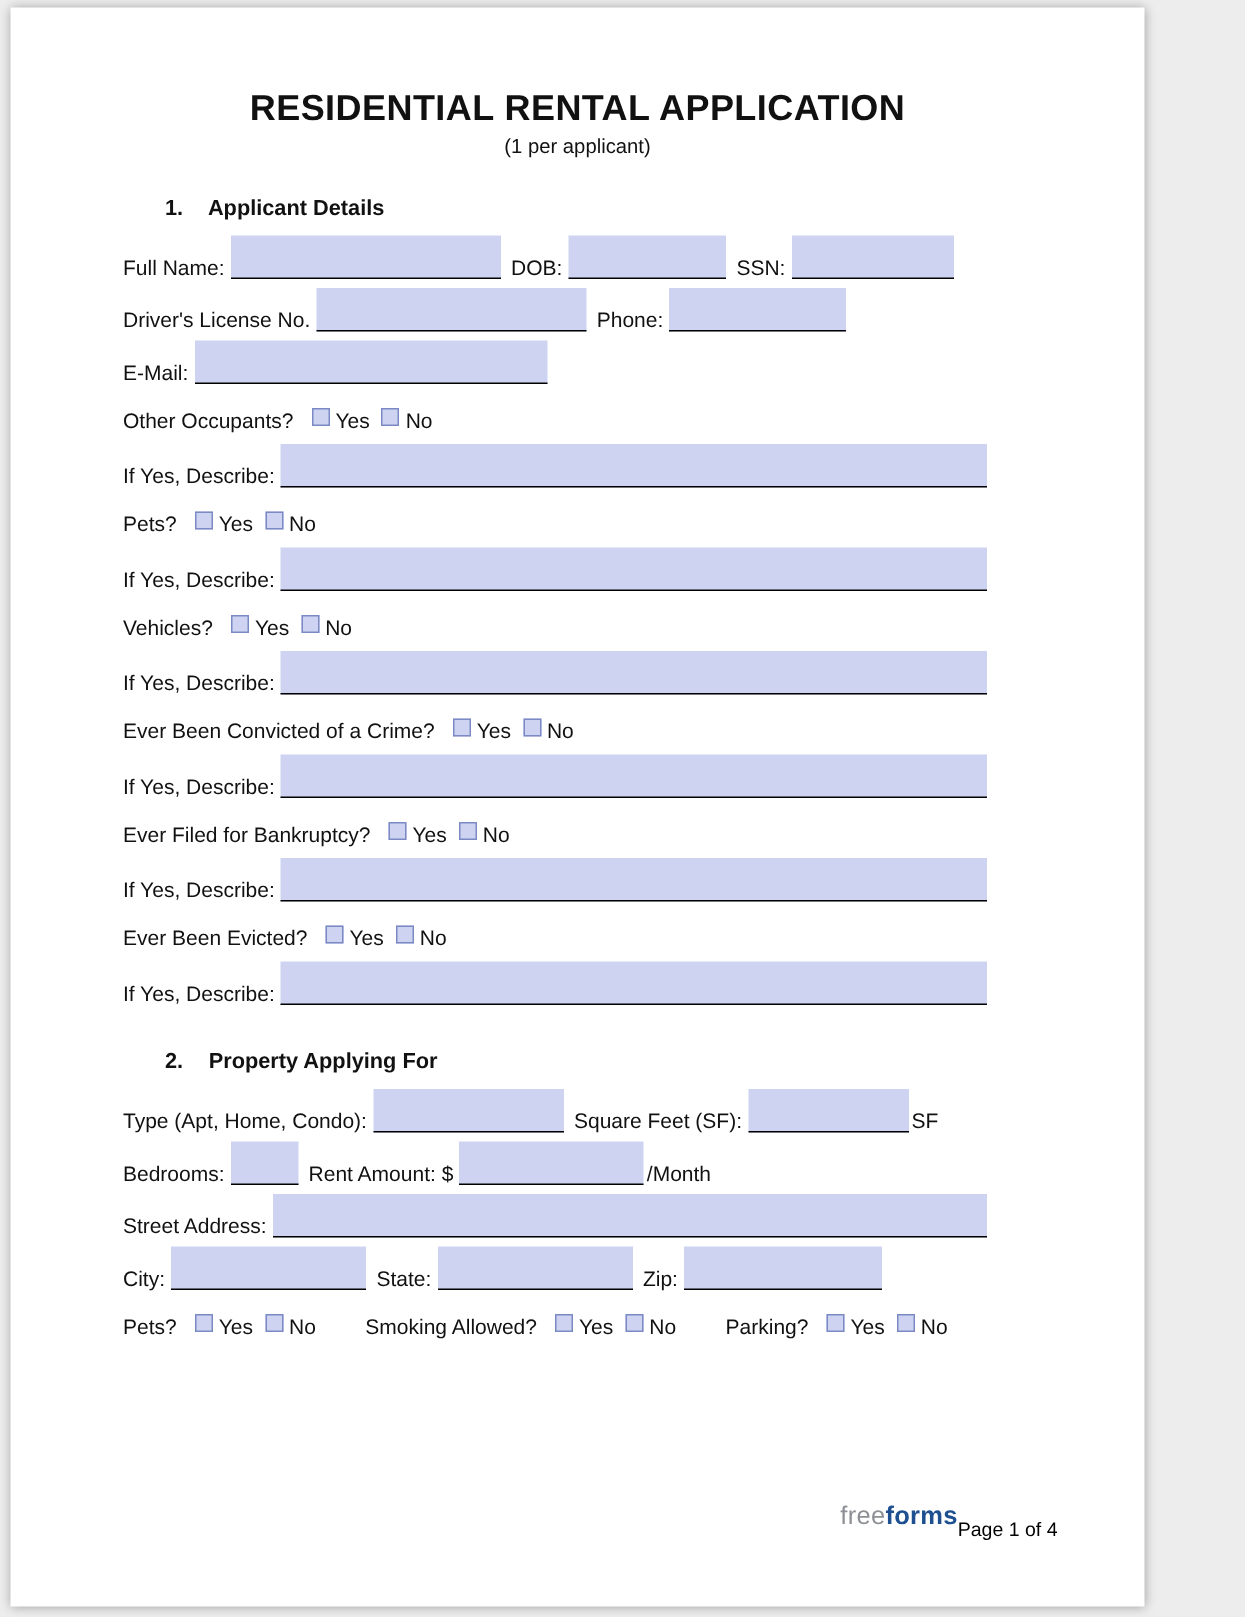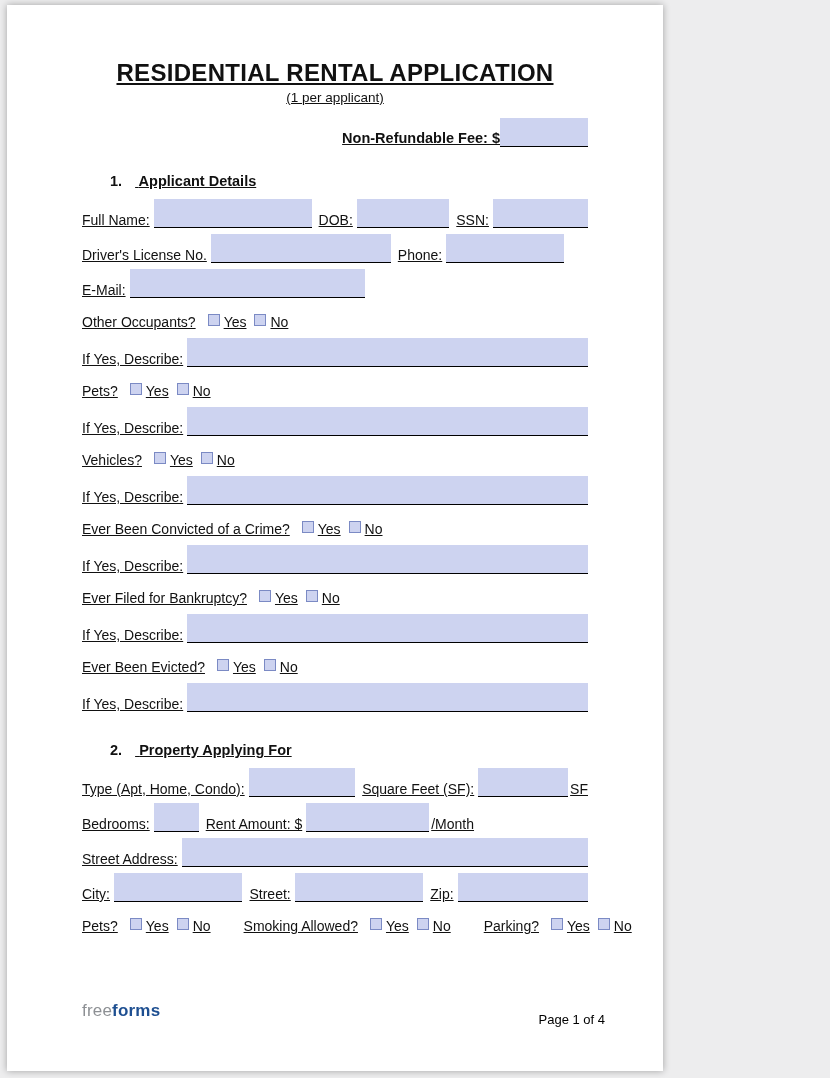--- a/index.html
+++ b/index.html
@@ -6,25 +6,24 @@
   html, body { margin: 0; padding: 0; }
   body {
     width: 830px; height: 1078px;
     background: #ededee;
     font-family: "Liberation Sans", "DejaVu Sans", sans-serif;
     color: #111;
     position: relative;
   }
   .page {
     position: absolute; left: 7px; top: 5px;
-    width: 656px; height: 1066px;
+    width: 756px; height: 1066px;
     background: #fff;
     box-shadow: 0 0 7px rgba(0,0,0,.32);
     padding: 0 75px;
-    text-decoration: underline;
   }
   .doc-title {
     margin: 54px 0 0; text-align: center;
     font-size: 24px; font-weight: 700; letter-spacing: .3px;
   }
   .doc-subtitle { text-align: center; font-size: 13.5px; margin-top: 3px; }
   .fee-row {
     display: flex; justify-content: flex-end; align-items: flex-end;
     height: 32px; margin-top: 10px;
   }
@@ -48,39 +47,35 @@
     display: inline-block; width: 12px; height: 12px;
     background: var(--field-fill, #cdd3f0);
     border: 1px solid var(--checkbox-border, #7b8ac4);
     margin: 0 4px 0 8px; flex: 0 0 auto;
   }
   .qlbl { margin-right: 4px; }
   .cgroup { display: inline-flex; align-items: flex-start; }
   .cgroup + .cgroup { margin-left: 33px; }
   .footer {
     position: absolute; left: 75px; right: 58px; bottom: 44px;
-    display: flex; justify-content: space-between; align-items: flex-end;
+    display: flex; justify-content: flex-end; align-items: flex-end;
   }
   .brand { font-size: 17px; margin-bottom: 6px; letter-spacing: .2px; }
   .brand .free { color: var(--brand-gray, #8d9094); font-weight: 500; }
   .brand .forms { color: var(--brand-blue, #1e4f91); font-weight: 700; }
   .page-indicator { font-size: 13px; color: #000; }
 </style>
 </head>
 <body>
 
 <div class="page">
 
   <h1 class="doc-title">RESIDENTIAL RENTAL APPLICATION</h1>
   <div class="doc-subtitle">(1 per applicant)</div>
 
-  <div class="fee-row">
-    <span class="fee-label">Non-Refundable Fee: $</span>
-    <span class="field" style="width:88px"></span>
-  </div>
 
   <div class="section-heading">
     <span class="num">1.</span>
     <span>Applicant Details</span>
   </div>
 
   <div class="frow">
     <span class="lbl">Full Name:</span>
     <span class="field" style="width:180px"></span>
     <span class="lbl gap">DOB:</span>
@@ -207,21 +202,21 @@
   </div>
 
   <div class="frow">
     <span class="lbl">Street Address:</span>
     <span class="field" style="width:476px"></span>
   </div>
 
   <div class="frow">
     <span class="lbl">City:</span>
     <span class="field" style="width:130px"></span>
-    <span class="lbl gap">Street:</span>
+    <span class="lbl gap">State:</span>
     <span class="field" style="width:130px"></span>
     <span class="lbl gap">Zip:</span>
     <span class="field" style="width:132px"></span>
   </div>
 
   <div class="crow">
     <span class="cgroup">
       <span class="qlbl">Pets?</span>
       <span class="checkbox"></span>
       <span>Yes</span>

